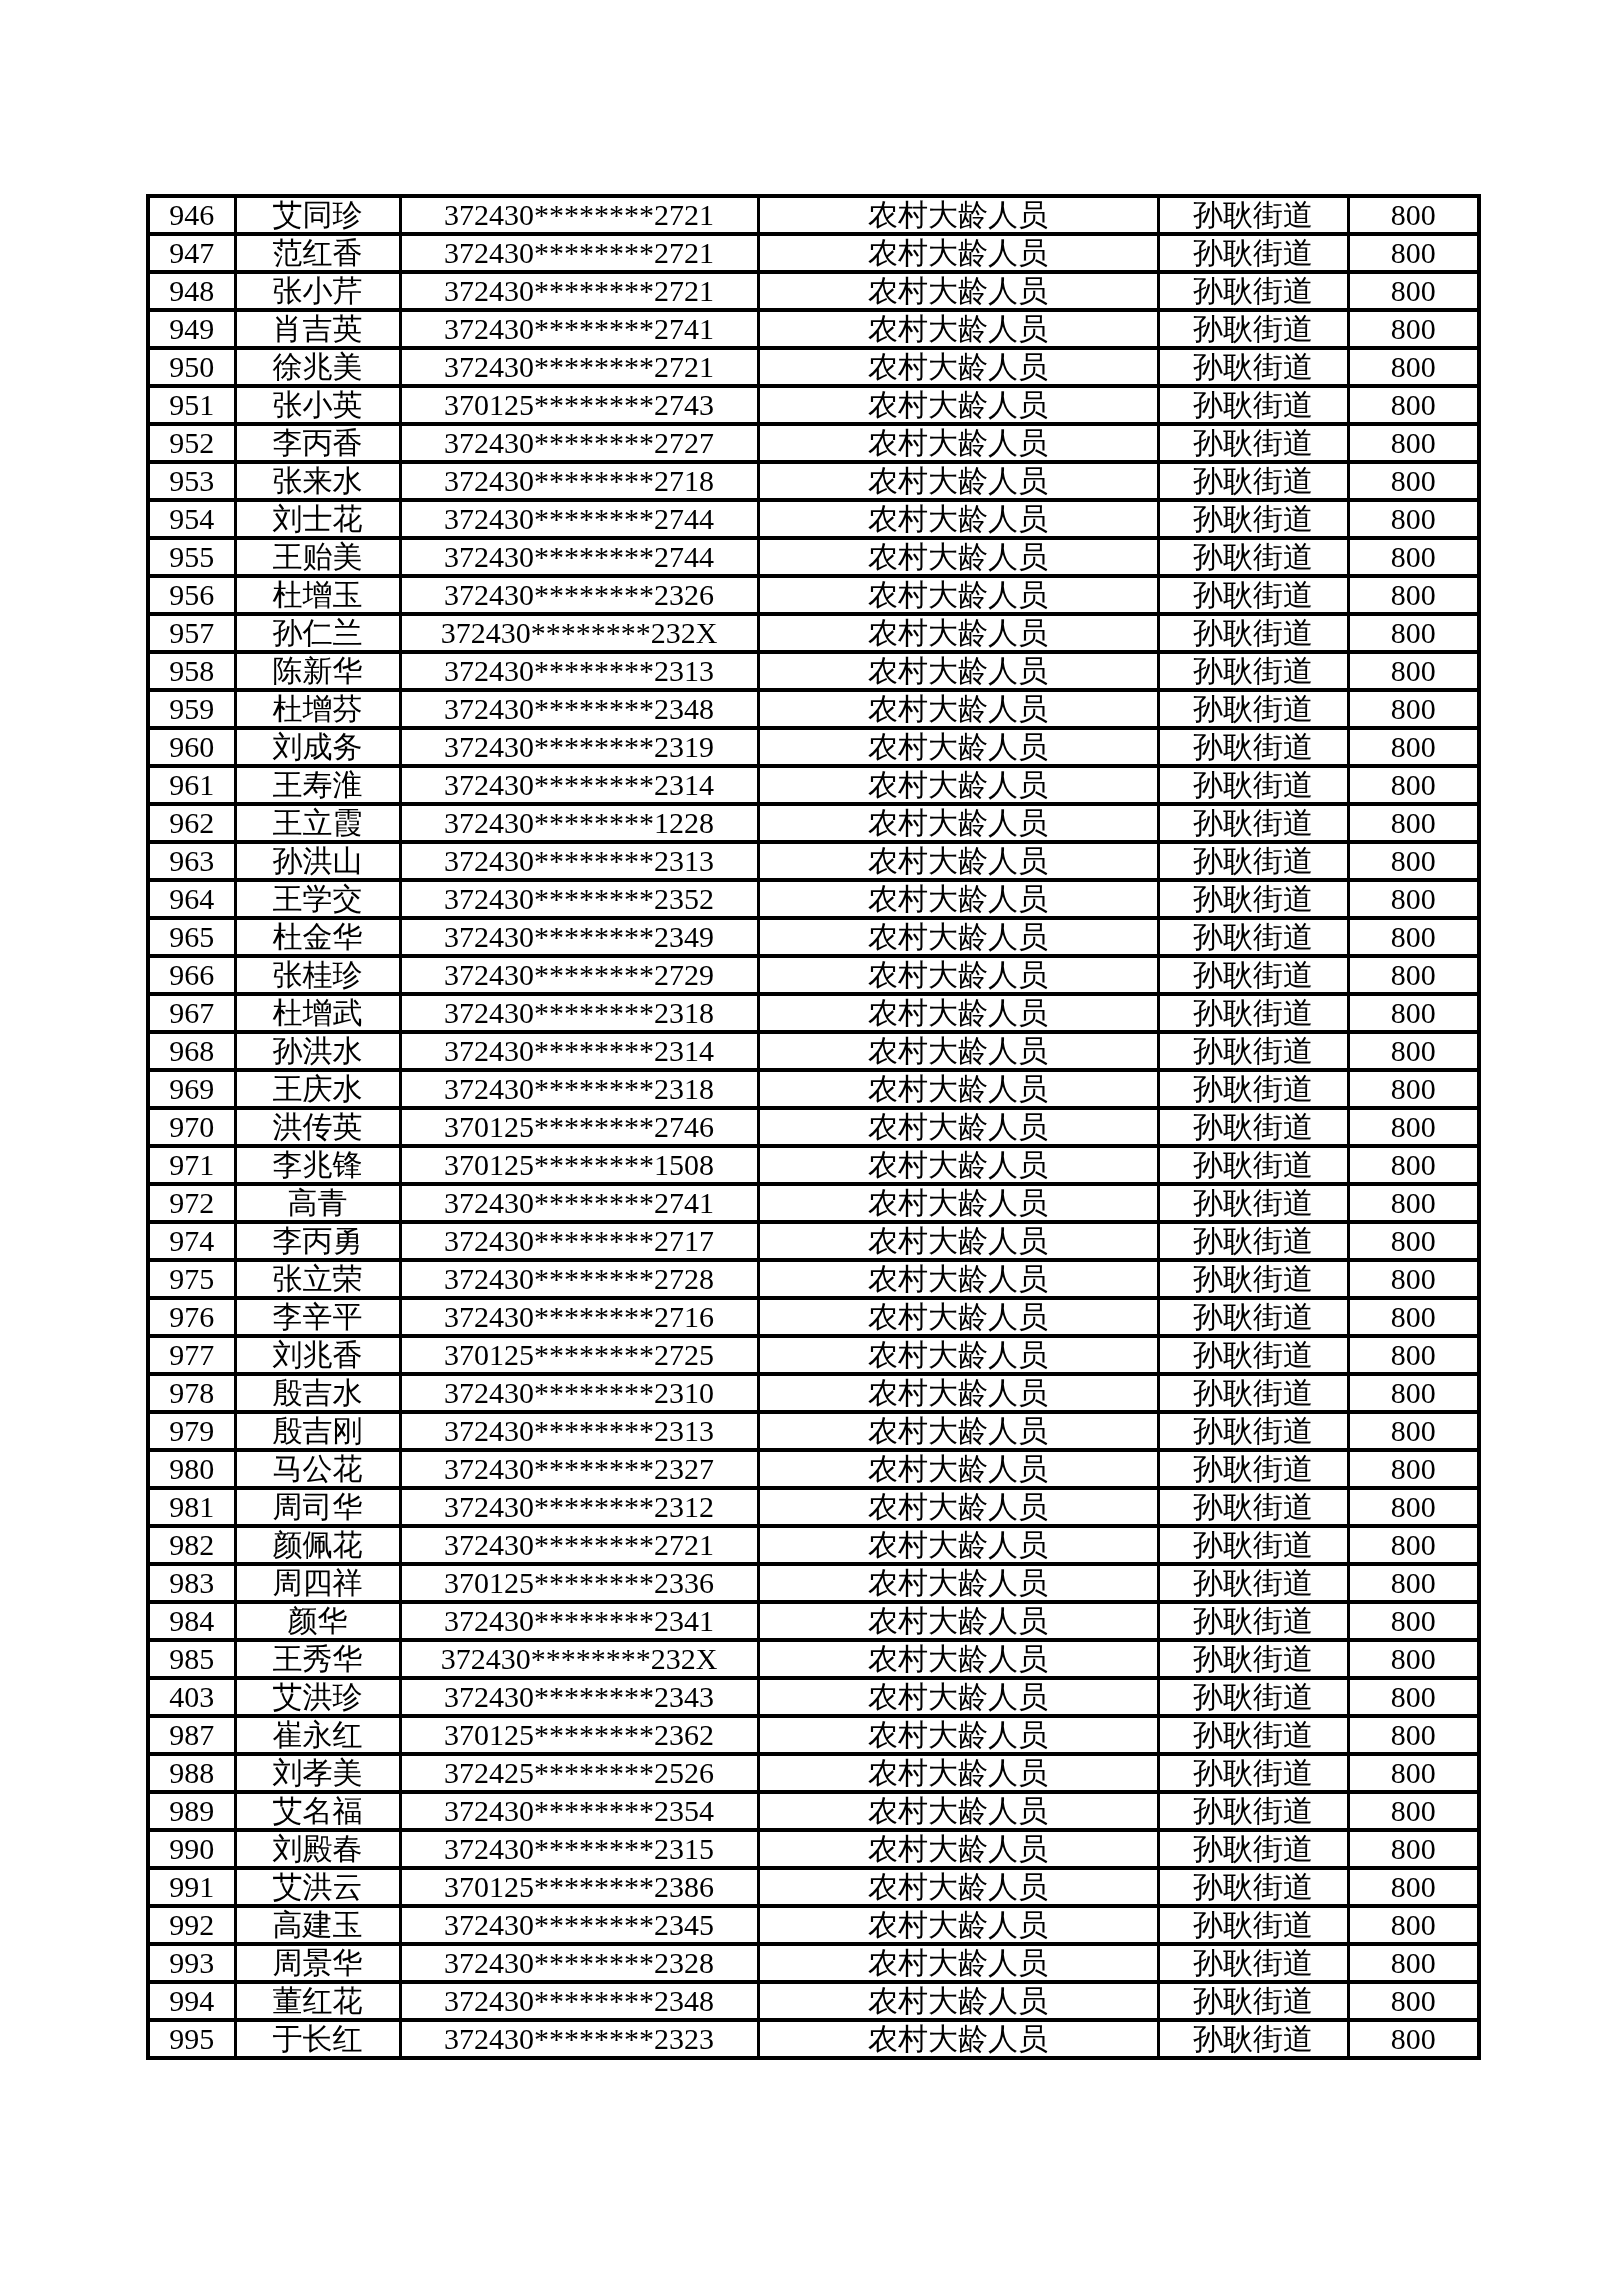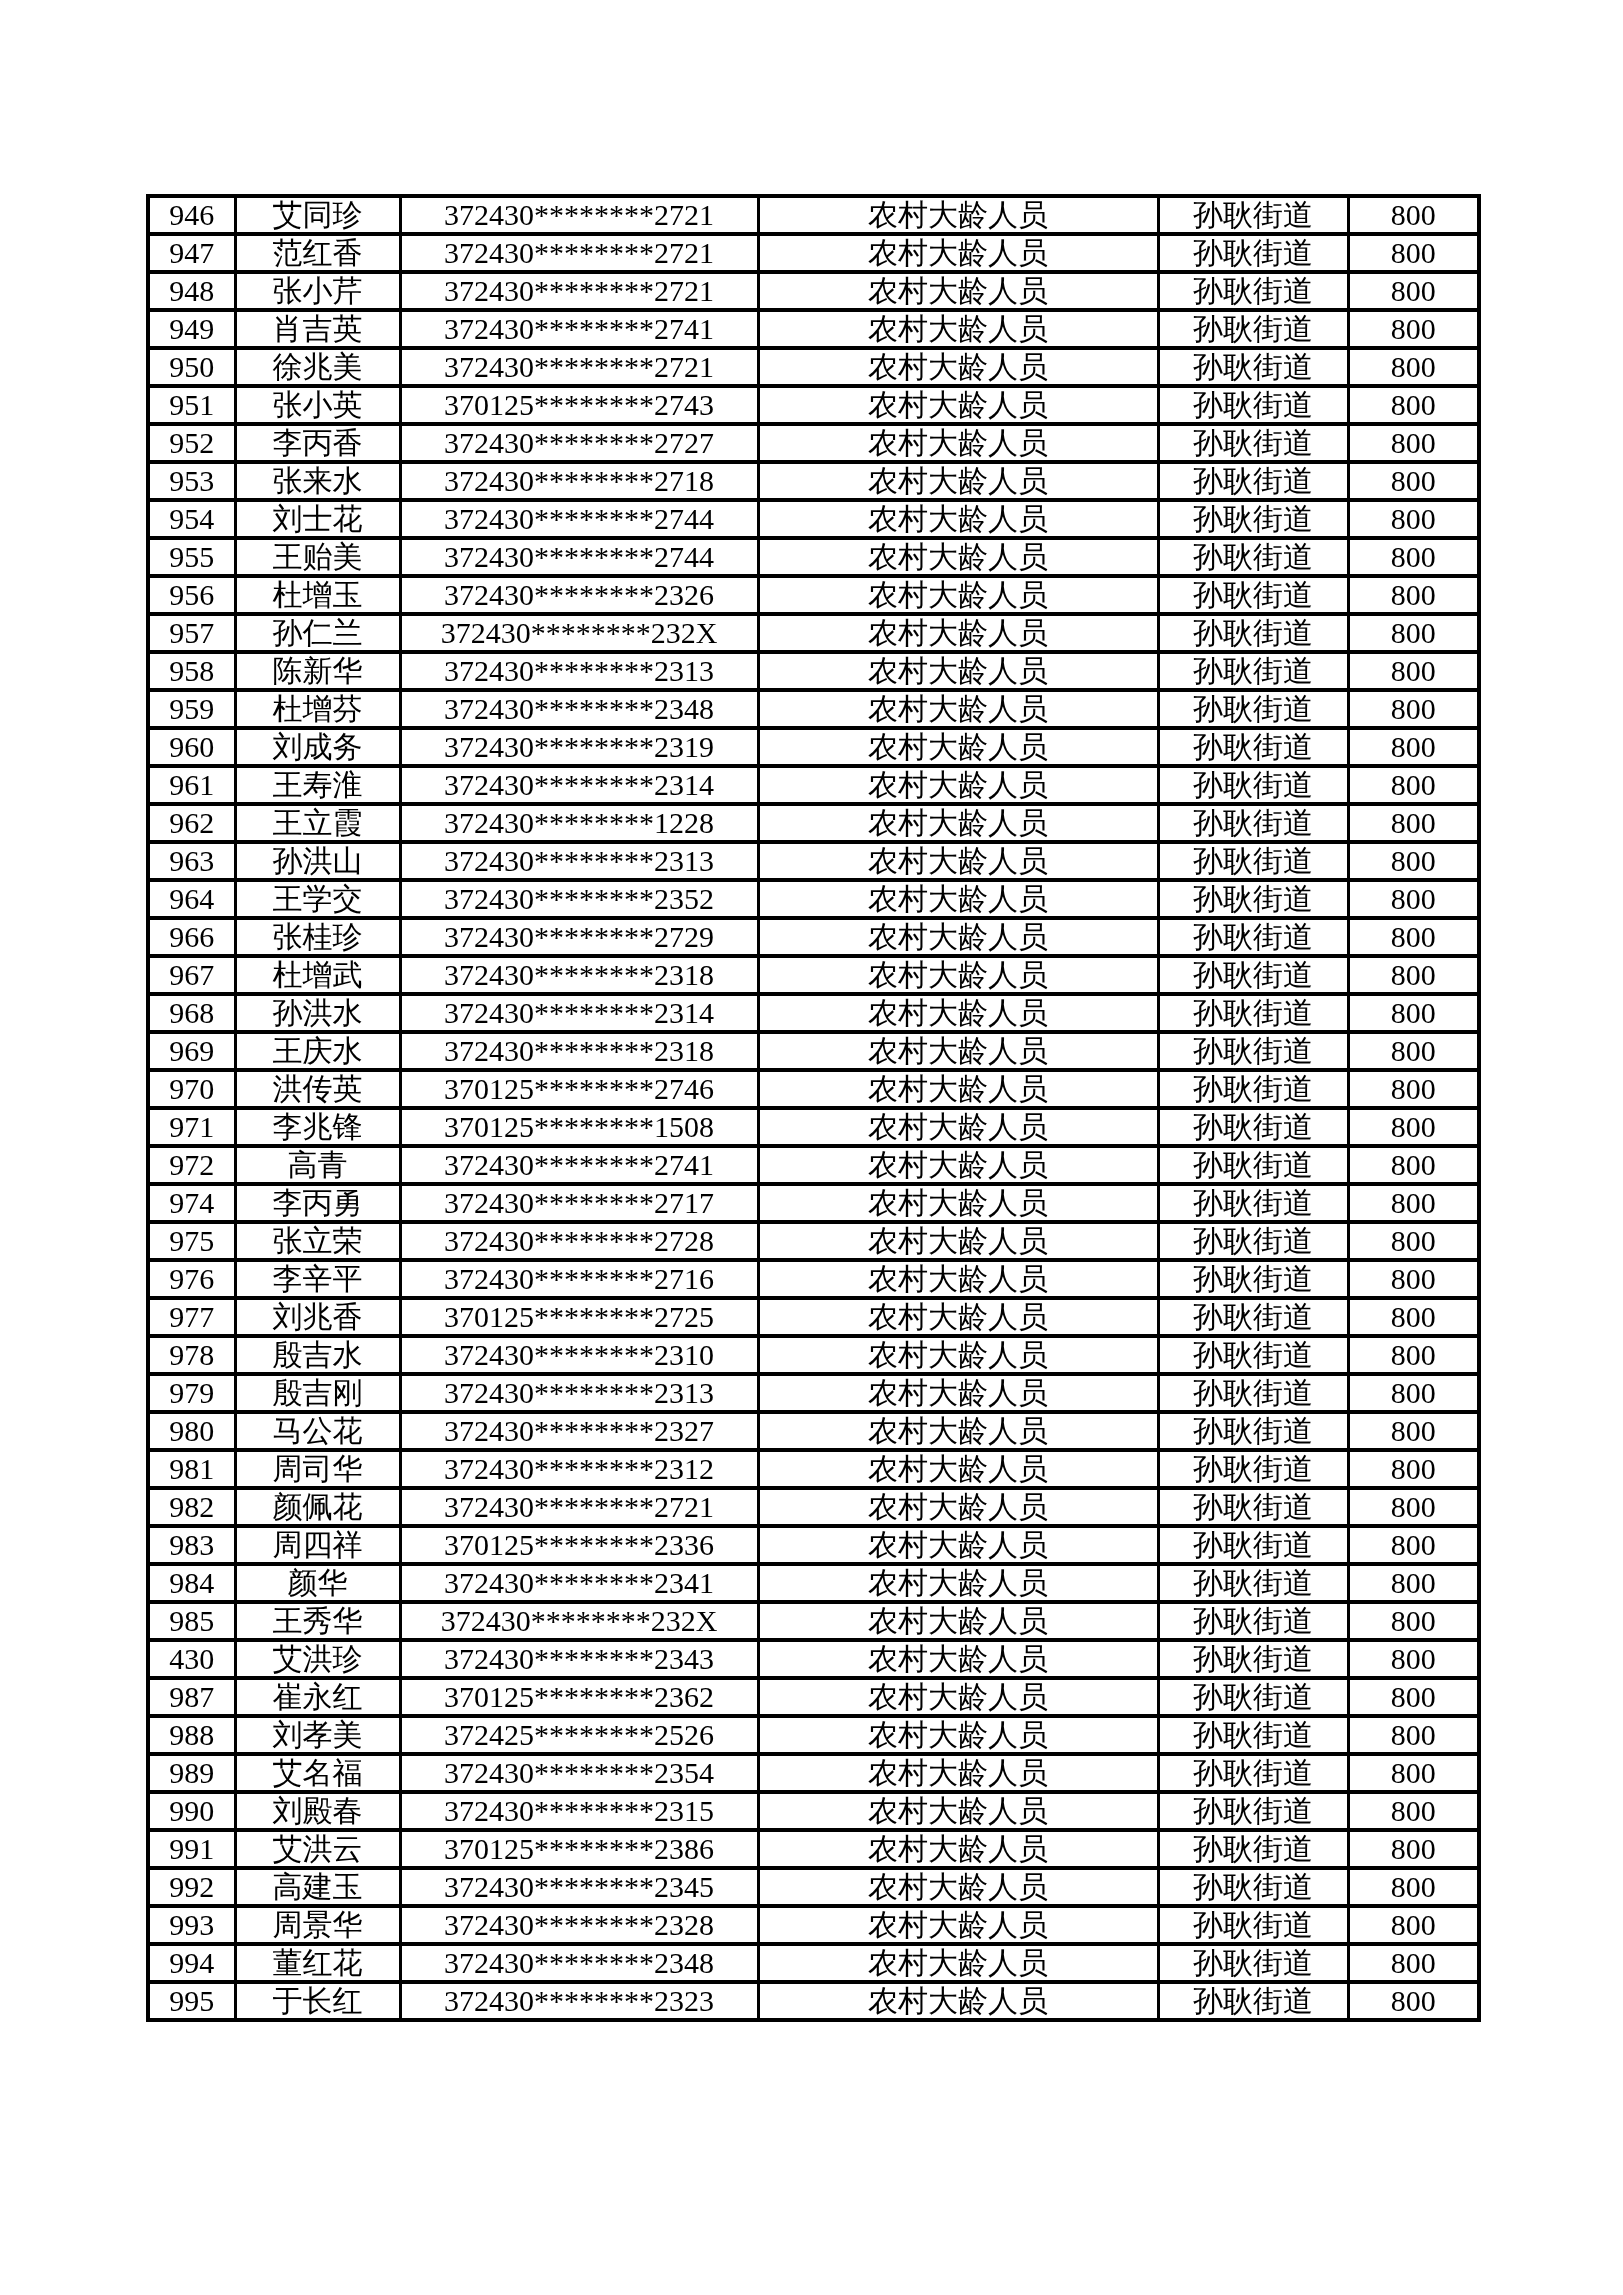--- a/index.html
+++ b/index.html
@@ -212,20 +212,28 @@
         </tr>
         <tr>
           <td>964</td>
           <td>王学交</td>
           <td>372430********2352</td>
           <td>农村大龄人员</td>
           <td>孙耿街道</td>
           <td>800</td>
         </tr>
         <tr>
+          <td>965</td>
+          <td>杜金华</td>
+          <td>372430********2349</td>
+          <td>农村大龄人员</td>
+          <td>孙耿街道</td>
+          <td>800</td>
+        </tr>
+        <tr>
           <td>966</td>
           <td>张桂珍</td>
           <td>372430********2729</td>
           <td>农村大龄人员</td>
           <td>孙耿街道</td>
           <td>800</td>
         </tr>
         <tr>
           <td>967</td>
           <td>杜增武</td>
@@ -364,21 +372,21 @@
         </tr>
         <tr>
           <td>985</td>
           <td>王秀华</td>
           <td>372430********232X</td>
           <td>农村大龄人员</td>
           <td>孙耿街道</td>
           <td>800</td>
         </tr>
         <tr>
-          <td>430</td>
+          <td>403</td>
           <td>艾洪珍</td>
           <td>372430********2343</td>
           <td>农村大龄人员</td>
           <td>孙耿街道</td>
           <td>800</td>
         </tr>
         <tr>
           <td>987</td>
           <td>崔永红</td>
           <td>370125********2362</td>

